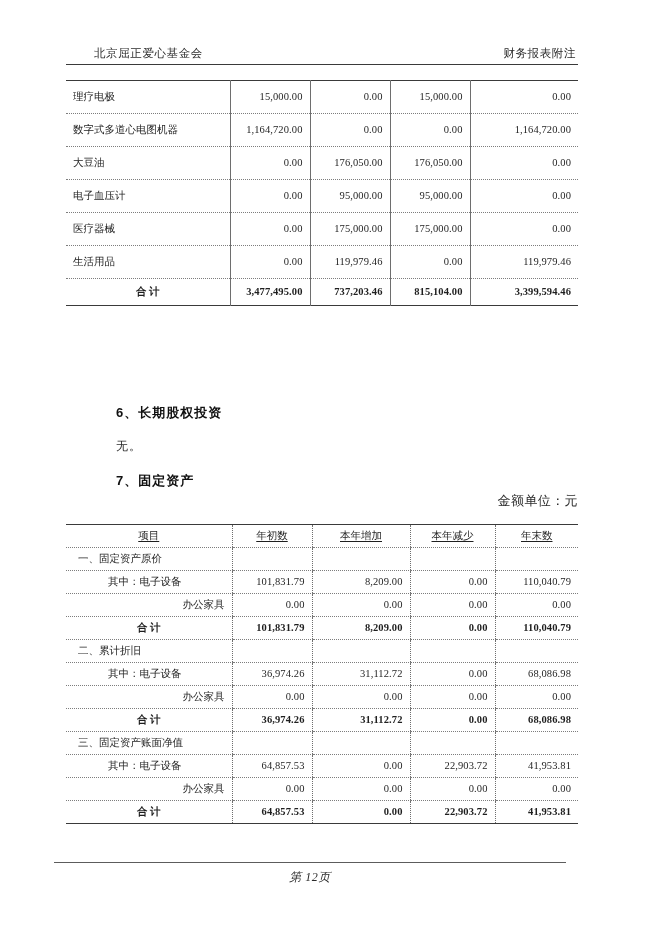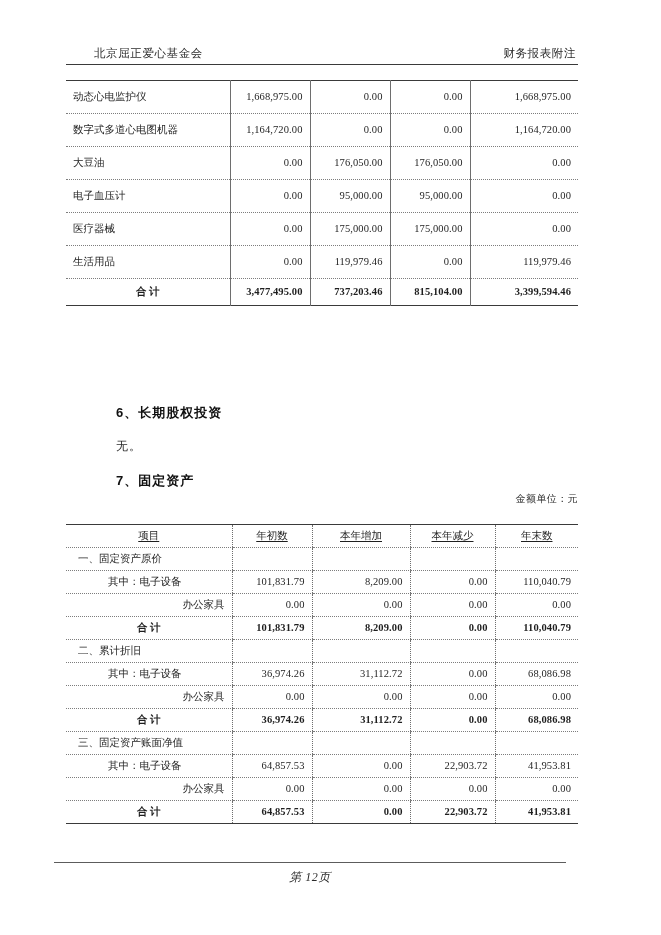--- a/index.html
+++ b/index.html
@@ -106,21 +106,21 @@
   #heading6 { left: 116px; top: 404px; }
   #nobody   { left: 116px; top: 438px; }
   #heading7 { left: 116px; top: 472px; }
 
   .unit-note {
     position: absolute;
     left: 66px;
     top: 492px;
     width: 512px;
     text-align: right;
-    font-size: 10px;
+    font-size: 13px;
     color: #2b2b2b;
     letter-spacing: 0.4px;
   }
 
   
   #table2 {
     position: absolute;
     left: 66px;
     top: 524px;
     width: 512px;
@@ -165,33 +165,33 @@
     <colgroup>
       <col style="width:164px">
       <col style="width:80px">
       <col style="width:80px">
       <col style="width:80px">
       <col style="width:108px">
     </colgroup>
     <tbody id="t1-body">
         <tr class="dotrow">
           <td>
-            <span class="cell lbl-left">动态心电监护仪</span>
-          </td>
-          <td class="vsolid">
-            <span class="cell num">1,668,975.00</span>
-          </td>
-          <td class="vsolid">
-            <span class="cell num">0.00</span>
-          </td>
-          <td class="vsolid">
-            <span class="cell num">0.00</span>
-          </td>
-          <td class="vsolid">
-            <span class="cell num">1,668,975.00</span>
+            <span class="cell lbl-left">理疗电极</span>
+          </td>
+          <td class="vsolid">
+            <span class="cell num">15,000.00</span>
+          </td>
+          <td class="vsolid">
+            <span class="cell num">0.00</span>
+          </td>
+          <td class="vsolid">
+            <span class="cell num">15,000.00</span>
+          </td>
+          <td class="vsolid">
+            <span class="cell num">0.00</span>
           </td>
         </tr>
         <tr class="dotrow">
           <td>
             <span class="cell lbl-left">数字式多道心电图机器</span>
           </td>
           <td class="vsolid">
             <span class="cell num">1,164,720.00</span>
           </td>
           <td class="vsolid">

